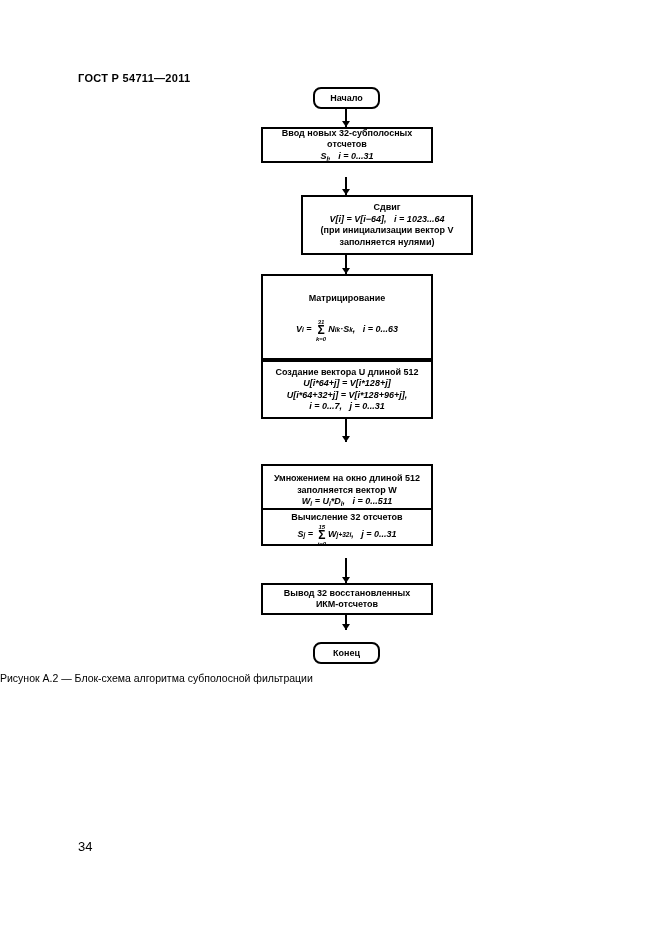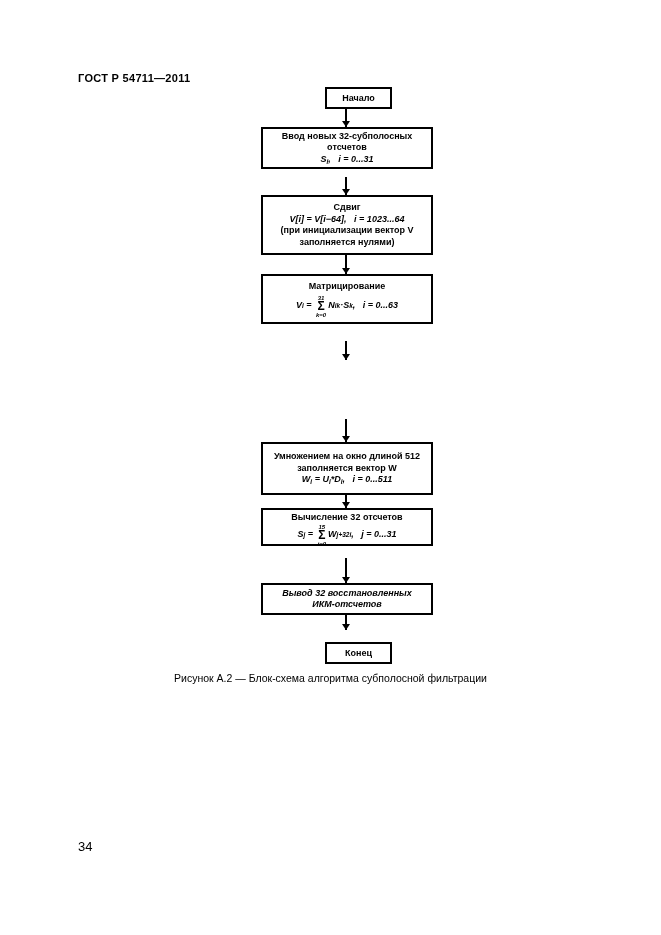--- a/index.html
+++ b/index.html
@@ -1,39 +1,39 @@
 <!DOCTYPE html>
 <html><head>
 <meta charset="utf-8">
 <style>
   html,body{margin:0;padding:0;}
   body{width:661px;height:935px;background:#ffffff;position:relative;
        font-family:"Liberation Sans",sans-serif;color:#000;}
   .page{position:absolute;left:0;top:0;width:661px;height:935px;background:#fff;}
   .doc-header{position:absolute;left:78px;top:60px;font-size:11px;font-weight:bold;letter-spacing:0.3px;margin-top:12px;}
   .terminal{position:absolute;left:313px;width:67px;height:22px;border:2px solid #000;
-            border-radius:0;box-sizing:border-box;display:flex;align-items:center;
-            justify-content:center;font-size:9px;font-weight:bold;background:#fff;margin-left:12px;}
+            border-radius:8px;box-sizing:border-box;display:flex;align-items:center;
+            justify-content:center;font-size:9px;font-weight:bold;background:#fff;}
   .box{position:absolute;left:261px;width:172px;border:2px solid #000;box-sizing:border-box;
        background:#fff;display:flex;flex-direction:column;align-items:center;
        justify-content:center;text-align:center;font-size:9px;font-weight:bold;
        line-height:11.5px;padding:2px 4px;}
   .formula{font-style:italic;white-space:pre;}
   .pre{white-space:pre;}
   .frow{display:flex;align-items:center;justify-content:center;font-style:italic;white-space:pre;}
   sub{font-size:6.5px;line-height:0;vertical-align:-2px;}
   .sum{display:inline-flex;flex-direction:column;align-items:center;line-height:1;
        vertical-align:middle;margin:0 2px;}
   .sum .lim{font-size:6px;font-style:italic;line-height:6px;}
   .sum .sigma{font-size:12px;font-style:normal;line-height:11px;}
   .arrow{position:absolute;left:345px;width:1.5px;background:#000;}
   .arrow::after{content:"";position:absolute;bottom:0;left:-3.2px;width:0;height:0;
        border-left:4px solid transparent;border-right:4px solid transparent;
        border-top:6px solid #000;}
-  .caption{position:absolute;left:0;top:672px;width:661px;text-align:center;font-size:10.5px;}
+  .caption{position:absolute;left:0;top:672px;width:661px;font-size:10.5px;}
   .page-number{position:absolute;left:78px;top:839px;font-size:13px;}
 </style>
 </head>
 <body>
 
 <div class="page">
 
   <div class="doc-header">ГОСТ Р 54711—2011</div>
 
   <div class="terminal" style="top:87px;">
@@ -42,51 +42,57 @@
 
   <div class="arrow" style="top:108px;height:19px;"></div>
   <div class="arrow" style="top:177px;height:18px;"></div>
   <div class="arrow" style="top:255px;height:19px;"></div>
   <div class="arrow" style="top:341px;height:19px;"></div>
   <div class="arrow" style="top:419px;height:23px;"></div>
   <div class="arrow" style="top:486px;height:22px;"></div>
   <div class="arrow" style="top:558px;height:25px;"></div>
   <div class="arrow" style="top:612px;height:18px;"></div>
 
-  <div class="box" style="top:127px;height:42px;">
+  <div class="box" style="top:127px;height:36px;">
     <span>Ввод новых 32-субполосных</span>
     <span>отсчетов</span>
     <span class="formula"><span class="pre">S</span><sub>i</sub><span class="pre">,   i = 0...31</span></span>
   </div>
 
-  <div class="box" style="top:195px;height:60px;">
+  <div class="box" style="top:195px;height:60px;margin-left:40px;">
     <span>Сдвиг</span>
     <span class="formula">V[i] = V[i−64],   i = 1023...64</span>
     <span>(при инициализации вектор V</span>
     <span>заполняется нулями)</span>
   </div>
 
-  <div class="box" style="top:274px;height:50px;justify-content:space-evenly;">
+  <div class="box" style="top:274px;height:86px;justify-content:space-evenly;">
     <span>Матрицирование</span>
     <span class="frow"><span class="pre">V</span><sub>i</sub><span class="pre"> = </span><span class="sum"><span class="lim">31</span><span class="sigma">Σ</span><span class="lim">k=0</span></span><span class="pre">N</span><sub>ik</sub><span class="pre">·</span><span class="pre">S</span><sub>k</sub><span class="pre">,   i = 0...63</span></span>
   </div>
 
+  <div class="box" style="top:360px;height:59px;">
+    <span>Создание вектора U длиной 512</span>
+    <span class="formula">U[i*64+j] = V[i*128+j]</span>
+    <span class="formula">U[i*64+32+j] = V[i*128+96+j],</span>
+    <span class="formula">i = 0...7,   j = 0...31</span>
+  </div>
 
-  <div class="box" style="top:442px;height:53px;">
+  <div class="box" style="top:464px;height:53px;">
     <span>Умножением на окно длиной 512</span>
     <span>заполняется вектор W</span>
     <span class="formula"><span class="pre">W</span><sub>i</sub><span class="pre"> = U</span><sub>i</sub><span class="pre">*D</span><sub>i</sub><span class="pre">,   i = 0...511</span></span>
   </div>
 
   <div class="box" style="top:508px;height:38px;justify-content:space-evenly;">
     <span>Вычисление 32 отсчетов</span>
     <span class="frow"><span class="pre">S</span><sub>j</sub><span class="pre"> = </span><span class="sum"><span class="lim">15</span><span class="sigma">Σ</span><span class="lim">i=0</span></span><span class="pre">W</span><sub>j+32i</sub><span class="pre">,   j = 0...31</span></span>
   </div>
 
-  <div class="box" style="top:583px;height:29px;padding:14px;font-style:italic;">
+  <div class="box" style="top:583px;height:29px;padding:14px;">
     <span>Вывод 32 восстановленных</span>
     <span>ИКМ-отсчетов</span>
   </div>
 
   <div class="terminal" style="top:642px;">
     <span>Конец</span>
   </div>
 
   <div class="caption">Рисунок А.2 — Блок-схема алгоритма субполосной фильтрации</div>
 

